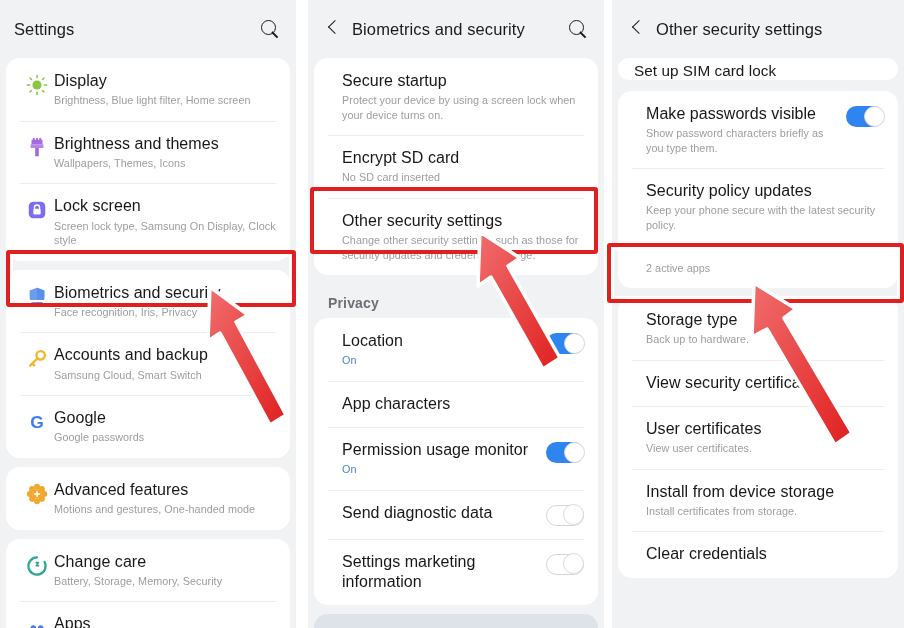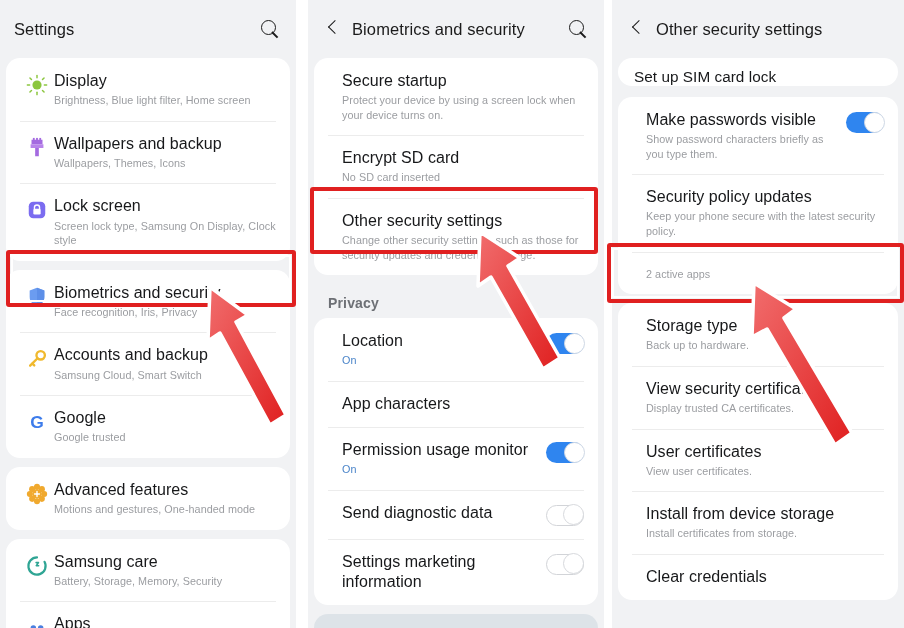--- a/index.html
+++ b/index.html
@@ -59,21 +59,21 @@
   .banner-txt{ font-size:15px; color:#2b2c2e; }
 
   
   .hl{ position:absolute; border:4px solid #e02020; border-radius:3px; box-sizing:border-box;
        pointer-events:none; }
   .hl:after{ content:""; position:absolute; inset:1px; border:2.5px solid #ffffff; border-radius:1px; }
 
   .arrow{ position:absolute; pointer-events:none; }
 
   
-  .clip-row{ height:28px; overflow:hidden; position:relative; }
+  .clip-row{ height:22px; overflow:hidden; position:relative; }
   .clip-row .r-title{ position:absolute; bottom:0; left:16px; font-size:15.3px; color:#17181a; }
 </style>
 </head>
 <body>
 
 <div id="stage">
 
   <div class="panel" id="panel-left">
     <div class="hdr">
       <div class="hdr-title">Settings</div>
@@ -107,21 +107,21 @@
           <svg width="22" height="22" viewBox="0 0 24 24">
             <path d="M6 3h12v5H6z" fill="#a46ae0"></path>
             <path d="M5 8h14v4H5z" fill="#b884ea"></path>
             <path d="M10 12h4v9h-4z" fill="#a46ae0"></path>
             <rect x="7.5" y="1" width="2" height="3" fill="#a46ae0"></rect>
             <rect x="11" y="1" width="2" height="3" fill="#a46ae0"></rect>
             <rect x="14.5" y="1" width="2" height="3" fill="#a46ae0"></rect>
           </svg>
         </div>
         <div class="txt">
-          <div class="r-title">Wallpapers and backup</div>
+          <div class="r-title">Brightness and themes</div>
           <div class="r-sub">Wallpapers, Themes, Icons</div>
         </div>
       </div>
       <div class="row">
         <div class="ico">
           <svg width="22" height="22" viewBox="0 0 24 24">
             <rect x="3" y="3" width="18" height="18" rx="5" fill="#7b6cf0"></rect>
             <path d="M9.2 11V9.3a2.8 2.8 0 015.6 0V11" fill="none" stroke="#fff" stroke-width="1.5"></path>
             <rect x="8" y="10.6" width="8" height="6.4" rx="1.4" fill="#fff"></rect>
           </svg>
@@ -160,21 +160,21 @@
         </div>
       </div>
       <div class="row">
         <div class="ico">
           <svg width="22" height="22" viewBox="0 0 24 24">
             <text x="12" y="18.5" font-family="'Liberation Sans',sans-serif" font-size="19" font-weight="bold" fill="#3d7ceb" text-anchor="middle">G</text>
           </svg>
         </div>
         <div class="txt">
           <div class="r-title">Google</div>
-          <div class="r-sub">Google trusted</div>
+          <div class="r-sub">Google passwords</div>
         </div>
       </div>
     </div>
 
     <div class="card">
       <div class="row">
         <div class="ico">
           <svg width="22" height="22" viewBox="0 0 24 24">
             <g fill="#f0a92e">
               <circle cx="12" cy="4.2" r="3.3"></circle>
@@ -199,21 +199,21 @@
 
     <div class="card">
       <div class="row">
         <div class="ico">
           <svg width="22" height="22" viewBox="0 0 24 24">
             <path d="M12 2.6a9.4 9.4 0 108.2 4.8" fill="none" stroke="#2fa594" stroke-width="2.4" stroke-linecap="round"></path>
             <path d="M11 8.3h2.6l-2.4 3.4h2.6" fill="none" stroke="#2fa594" stroke-width="1.7" stroke-linecap="round" stroke-linejoin="round"></path>
           </svg>
         </div>
         <div class="txt">
-          <div class="r-title">Samsung care</div>
+          <div class="r-title">Change care</div>
           <div class="r-sub">Battery, Storage, Memory, Security</div>
         </div>
       </div>
       <div class="row">
         <div class="ico">
           <svg width="22" height="22" viewBox="0 0 24 24">
             <circle cx="8" cy="12" r="3" fill="#4a7fe0"></circle>
               <circle cx="16" cy="12" r="3" fill="#4a7fe0"></circle>
           </svg>
         </div>
@@ -340,21 +340,20 @@
     <div class="card">
       <div class="row noicon">
         <div class="txt">
           <div class="r-title">Storage type</div>
           <div class="r-sub">Back up to hardware.</div>
         </div>
       </div>
       <div class="row noicon">
         <div class="txt">
           <div class="r-title">View security certificates</div>
-          <div class="r-sub">Display trusted CA certificates.</div>
         </div>
       </div>
       <div class="row noicon">
         <div class="txt">
           <div class="r-title">User certificates</div>
           <div class="r-sub">View user certificates.</div>
         </div>
       </div>
       <div class="row noicon">
         <div class="txt">

